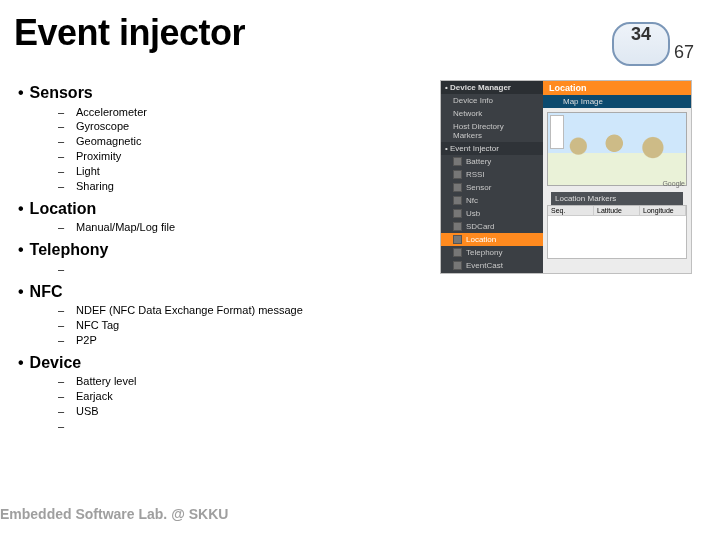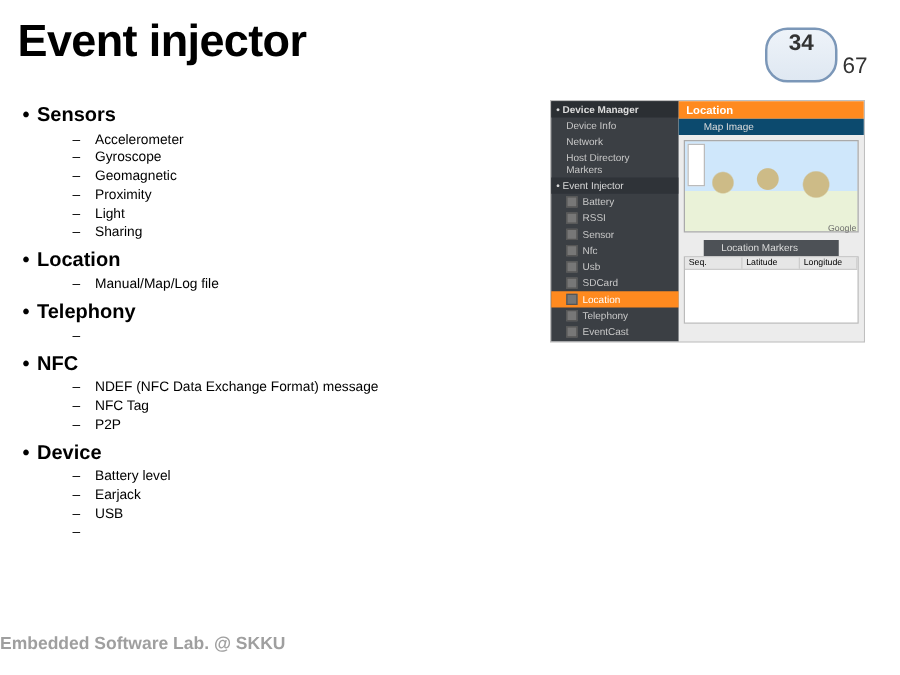--- a/index.html
+++ b/index.html
@@ -26,21 +26,21 @@
   .shot .left .sel{background:#ff8a1f;color:#fff}
   .shot .right{position:absolute;left:102px;top:0;right:0;height:100%;background:#ececec}
   .shot .right .bar{background:#ff8a1f;color:#fff;padding:2px 6px;font-weight:700;font-size:9px}
   .shot .right .pbar{background:#0c4a6e;color:#ddd;font-size:8px;padding:2px 20px}
   .shot .right .map{height:72px;margin:4px 4px 0;background:linear-gradient(#cfe7fb 0 55%,#eaf2d8 55% 100%);border:1px solid #aaa;position:relative}
   .shot .right .map::after{content:"";position:absolute;inset:0;background:
      radial-gradient(circle at 22% 46%,#cdbb87 0 7%,transparent 8%),
      radial-gradient(circle at 48% 42%,#cdbb87 0 10%,transparent 11%),
      radial-gradient(circle at 76% 48%,#cdbb87 0 9%,transparent 10%)}
   .shot .right .map .ctl{position:absolute;left:2px;top:2px;width:12px;height:32px;background:#fff;border:1px solid #bbb}
-  .shot .right .sec{background:#4d5156;color:#ddd;font-size:8px;margin:6px 20px 0;padding:2px 14px}
+  .shot .right .sec{background:#4d5156;color:#ddd;font-size:8px;margin:6px 8px 0;padding:2px 4px}
   .shot .right .tbl{margin:0 4px;background:#fff;border:1px solid #bbb}
   .shot .right .tbl .th{display:flex;font-size:7px;background:#e6e6e6;border-bottom:1px solid #ccc}
   .shot .right .tbl .th span{flex:1;padding:1px 3px;border-right:1px solid #ccc}
   .shot .right .tbl .body{height:42px}
   .shot .right .glogo{position:absolute;right:6px;bottom:86px;font-size:7px;color:#6b6b6b}
 </style>
 </head>
 <body>
 
 <div class="slide">

